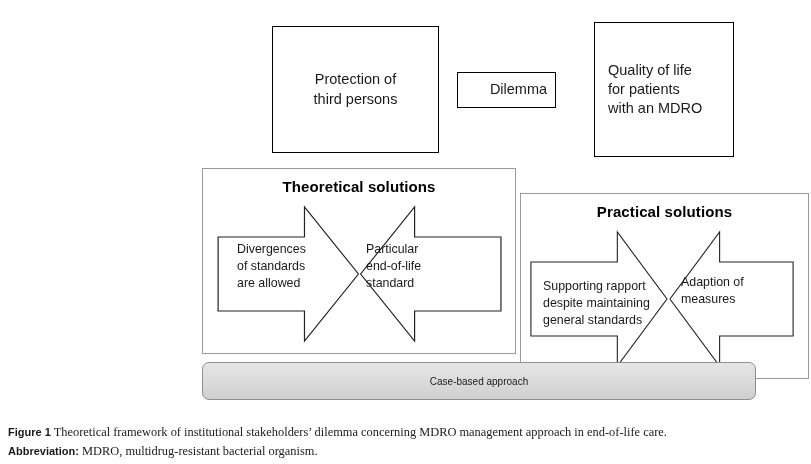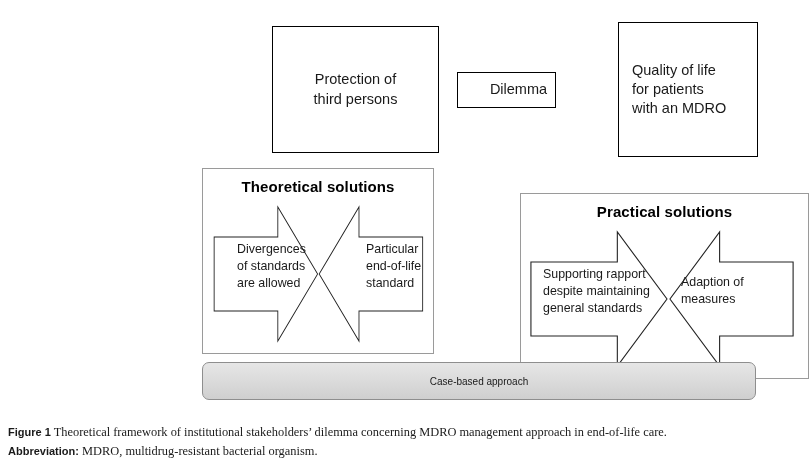--- a/index.html
+++ b/index.html
@@ -36,21 +36,20 @@
     color: #1a1a1a;
   }
   .concept-box.center-text {
     justify-content: center;
     text-align: center;
     padding-left: 24px;
   }
   .concept-box.left-text {
     justify-content: flex-start;
     text-align: left;
-    margin-left: 24px;
   }
 
   #box-protection {
     left: 272px; top: 26px;
     width: 167px; height: 127px;
     padding: 0 10px;
   }
   #box-dilemma {
     left: 457px; top: 72px;
     width: 99px; height: 36px;
@@ -65,21 +64,21 @@
 
   
   .solution-panel {
     position: absolute;
     top: 168px;
     height: 186px;
     border: 1.4px solid #9a9a9a;
     background: #ffffff;
     box-sizing: border-box;
   }
-  #panel-theoretical { left: 202px; width: 232px; }
+  #panel-theoretical { left: 202px; width: 314px; }
   #panel-practical   { left: 520px; width: 289px; margin-top: 25px; }
 
   .panel-title {
     position: absolute;
     top: 9px;
     left: 0;
     width: 100%;
     text-align: center;
     font-size: 15px;
     font-weight: bold;
@@ -107,21 +106,21 @@
     line-height: 1.36;
     color: #1a1a1a;
     text-align: left;
     white-space: pre-line;
   }
 
   
   #label-divergences { left: 34px;  top: 72px;  width: 108px; }
   #label-particular  { left: 163px; top: 72px;  width: 104px; }
   
-  #label-supporting  { left: 22px;  top: 72px;  width: 128px; }
+  #label-supporting  { left: 22px;  top: 84px;  width: 128px; }
   #label-adaption    { left: 160px; top: 80px;  width: 104px; }
 
   
   #case-bar {
     position: absolute;
     left: 202px; top: 362px;
     width: 554px; height: 38px;
     box-sizing: border-box;
     border: 1.2px solid #8e8e8e;
     border-radius: 7px;

